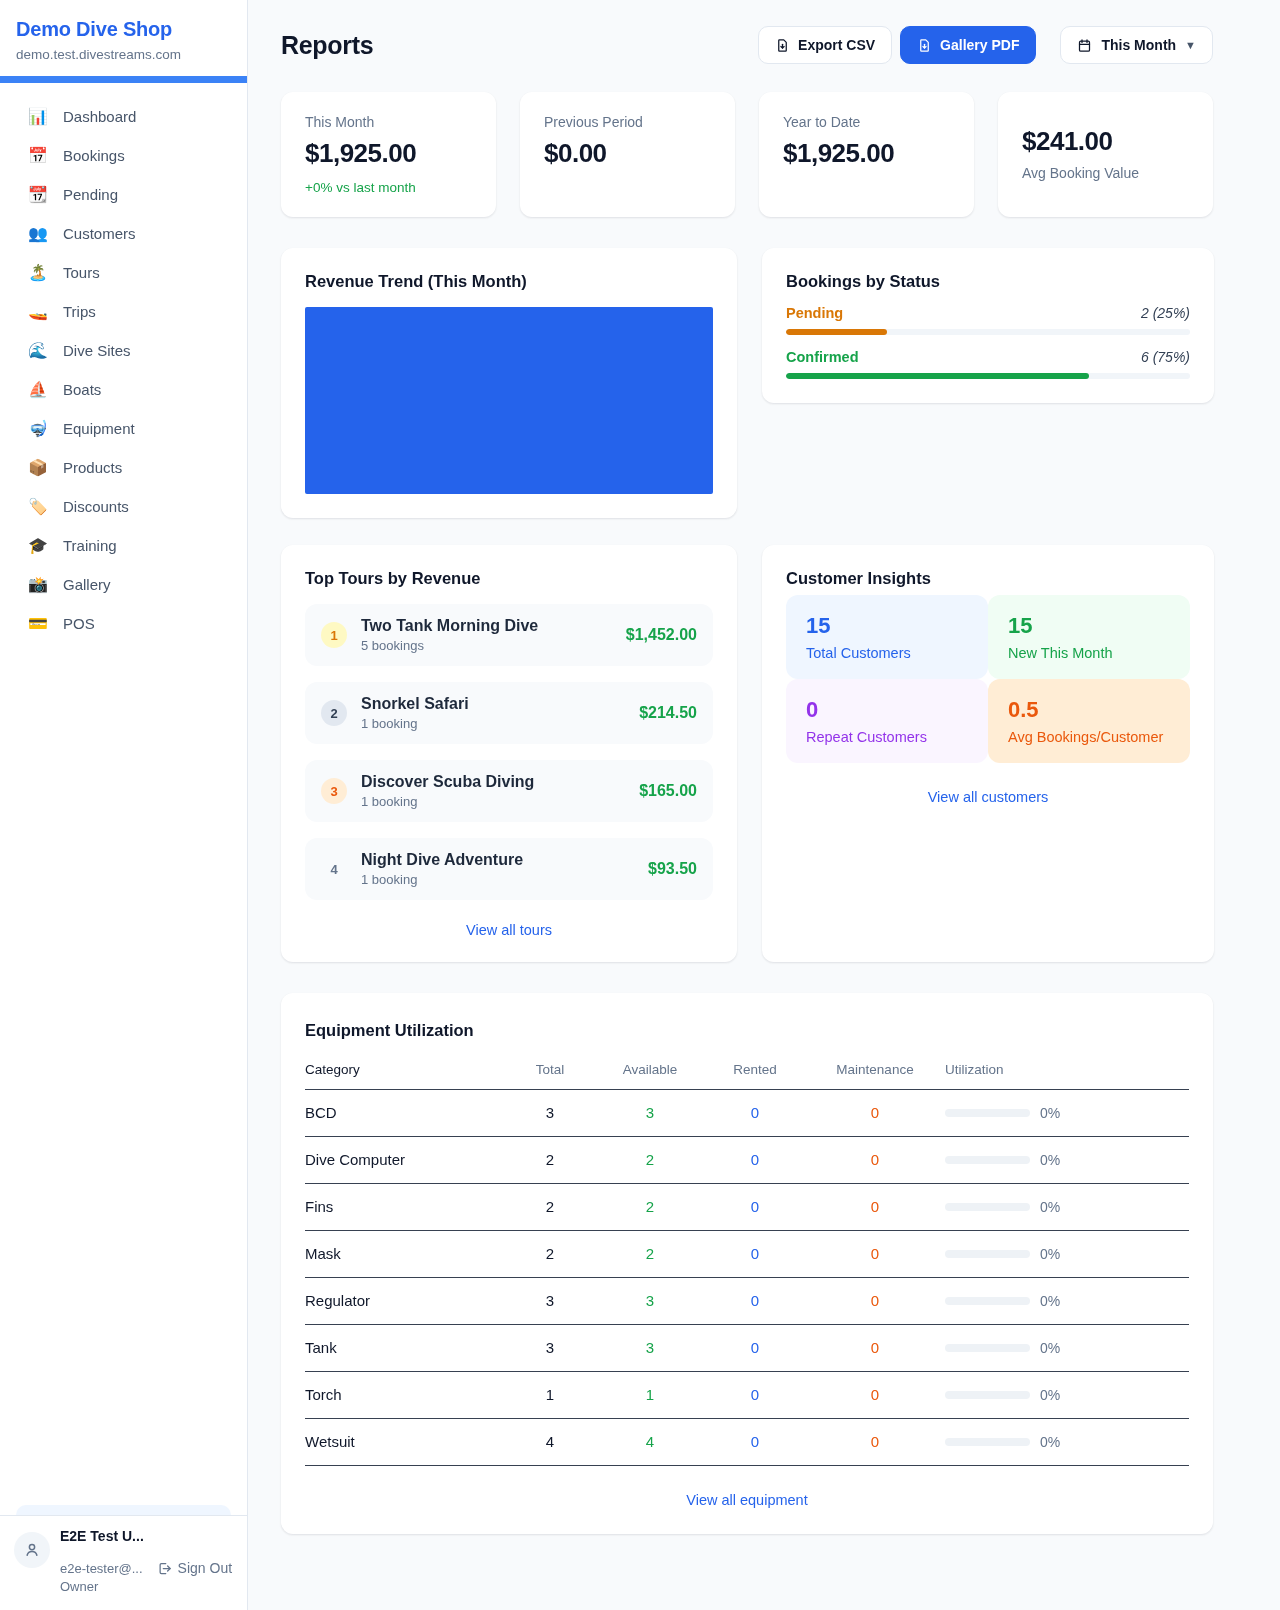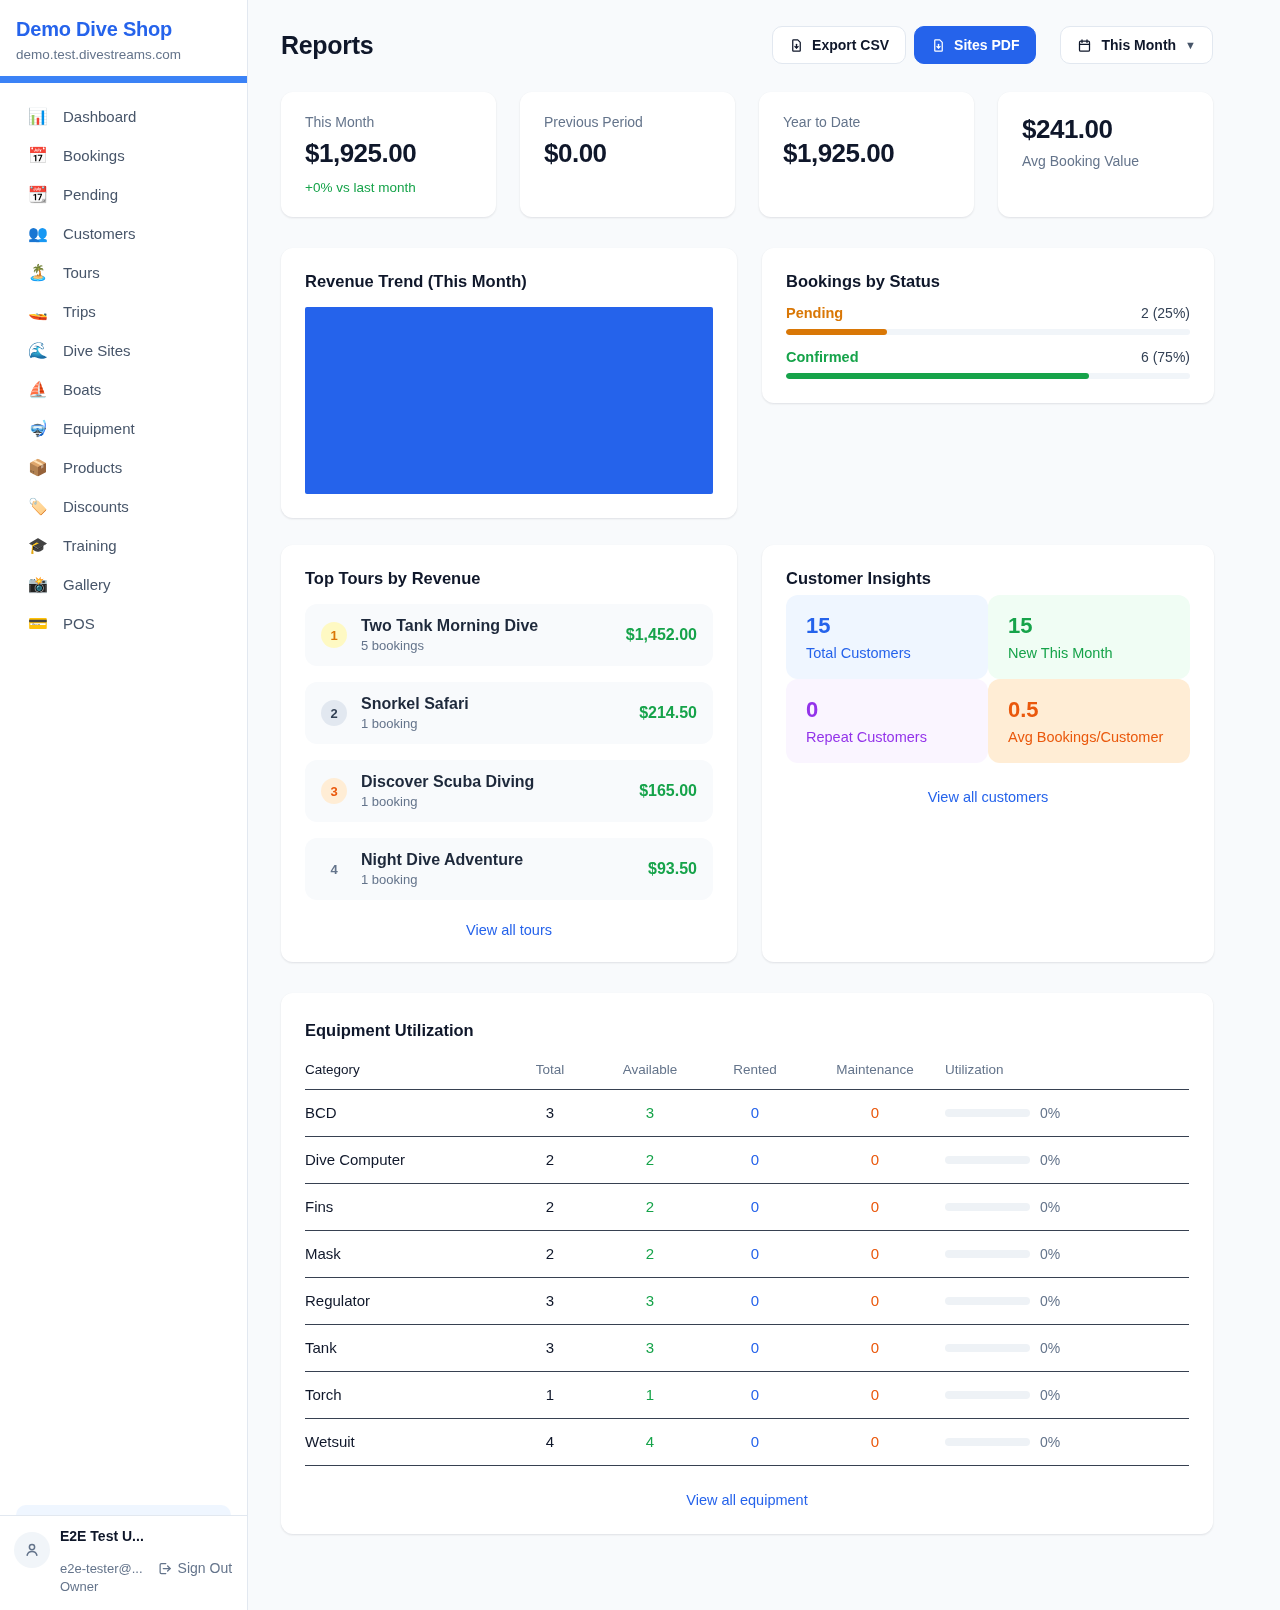--- a/index.html
+++ b/index.html
@@ -59,34 +59,34 @@
   .btn-primary { background:#2563eb; border-color:#2563eb; color:#fff; }
   .btn-period { margin-left:16px; font-weight:bold; gap:9px; }
   .chev { font-size:11px; color:#475569; }
   
   .card { background:#fff; border-radius:12px; box-shadow:0 1px 2px rgba(15,23,42,.06), 0 1px 3px rgba(15,23,42,.05); }
   .stats-row { display:grid; grid-template-columns:repeat(4,1fr); gap:24px; margin-bottom:31px; }
   .stat-card { padding:22px 24px; min-height:123px; }
   .stat-label { font-size:14px; color:#64748b; }
   .stat-value { font-size:26px; font-weight:bold; color:#0f172a; margin-top:8px; letter-spacing:-0.5px; }
   .stat-delta { font-size:13.5px; color:#16a34a; margin-top:11px; }
-  .stat-card.value-first .stat-value { margin-top:0; }
+  .stat-card.value-first .stat-value { margin-top:12px; }
   .stat-card.value-first .stat-label { margin-top:8px; }
   .grid-2 { display:grid; grid-template-columns:456px 452px; gap:25px; }
   .row-charts { margin-bottom:27px; align-items:start; }
   .row-mid { margin-bottom:31px; }
   .card-pad { padding:24px; }
   .card-title { font-size:16.5px; font-weight:bold; color:#0f172a; }
   .chart-area { margin-top:16px; height:187px; background:#2563eb; border-radius:2px; }
   
   .status-row { display:flex; justify-content:space-between; align-items:center; margin-top:14px; }
   .status-label { font-size:14.5px; font-weight:bold; }
   .status-label.pending { color:#d97706; }
   .status-label.confirmed { color:#16a34a; }
-  .status-value { font-size:14px; color:#334155; }
+  .status-value { font-size:14px; color:#334155;font-style:italic; }
   .bar-track { height:6px; background:#f1f5f9; border-radius:3px; margin-top:8px; overflow:hidden; }
   .bar-fill { height:6px; border-radius:3px; }
   .bar-fill.pending { background:#d97706; }
   .bar-fill.confirmed { background:#16a34a; }
   
   .tour-row {
     background:#f8fafc; border-radius:12px; padding:13px 16px;
     display:flex; align-items:center; gap:14px; margin-top:16px;
   }
   .tour-row:first-of-type { margin-top:18px; }
@@ -237,21 +237,21 @@
             <path d="M9.5 13.5L12 16l2.5-2.5"></path>
           </svg>
         <span>Export CSV</span>
       </button>
       <button class="btn btn-primary">
         <svg class="icon-svg" width="15" height="15" viewBox="0 0 24 24" fill="none" stroke="#ffffff" stroke-width="2" stroke-linecap="round" stroke-linejoin="round">
             <path d="M14 3H7a1 1 0 0 0-1 1v16a1 1 0 0 0 1 1h10a1 1 0 0 0 1-1V7z"></path>
             <path d="M12 10v6"></path>
             <path d="M9.5 13.5L12 16l2.5-2.5"></path>
           </svg>
-        <span>Sites PDF</span>
+        <span>Gallery PDF</span>
       </button>
       <button class="btn btn-period">
         <svg class="icon-svg" width="15" height="15" viewBox="0 0 24 24" fill="none" stroke="#0f172a" stroke-width="2" stroke-linecap="round">
             <rect x="4" y="5" width="16" height="16" rx="2"></rect>
             <path d="M8 3v4M16 3v4M4 10h16"></path>
           </svg>
         <span>This Month</span>
         <span class="chev">▼</span>
       </button>
     </div>

